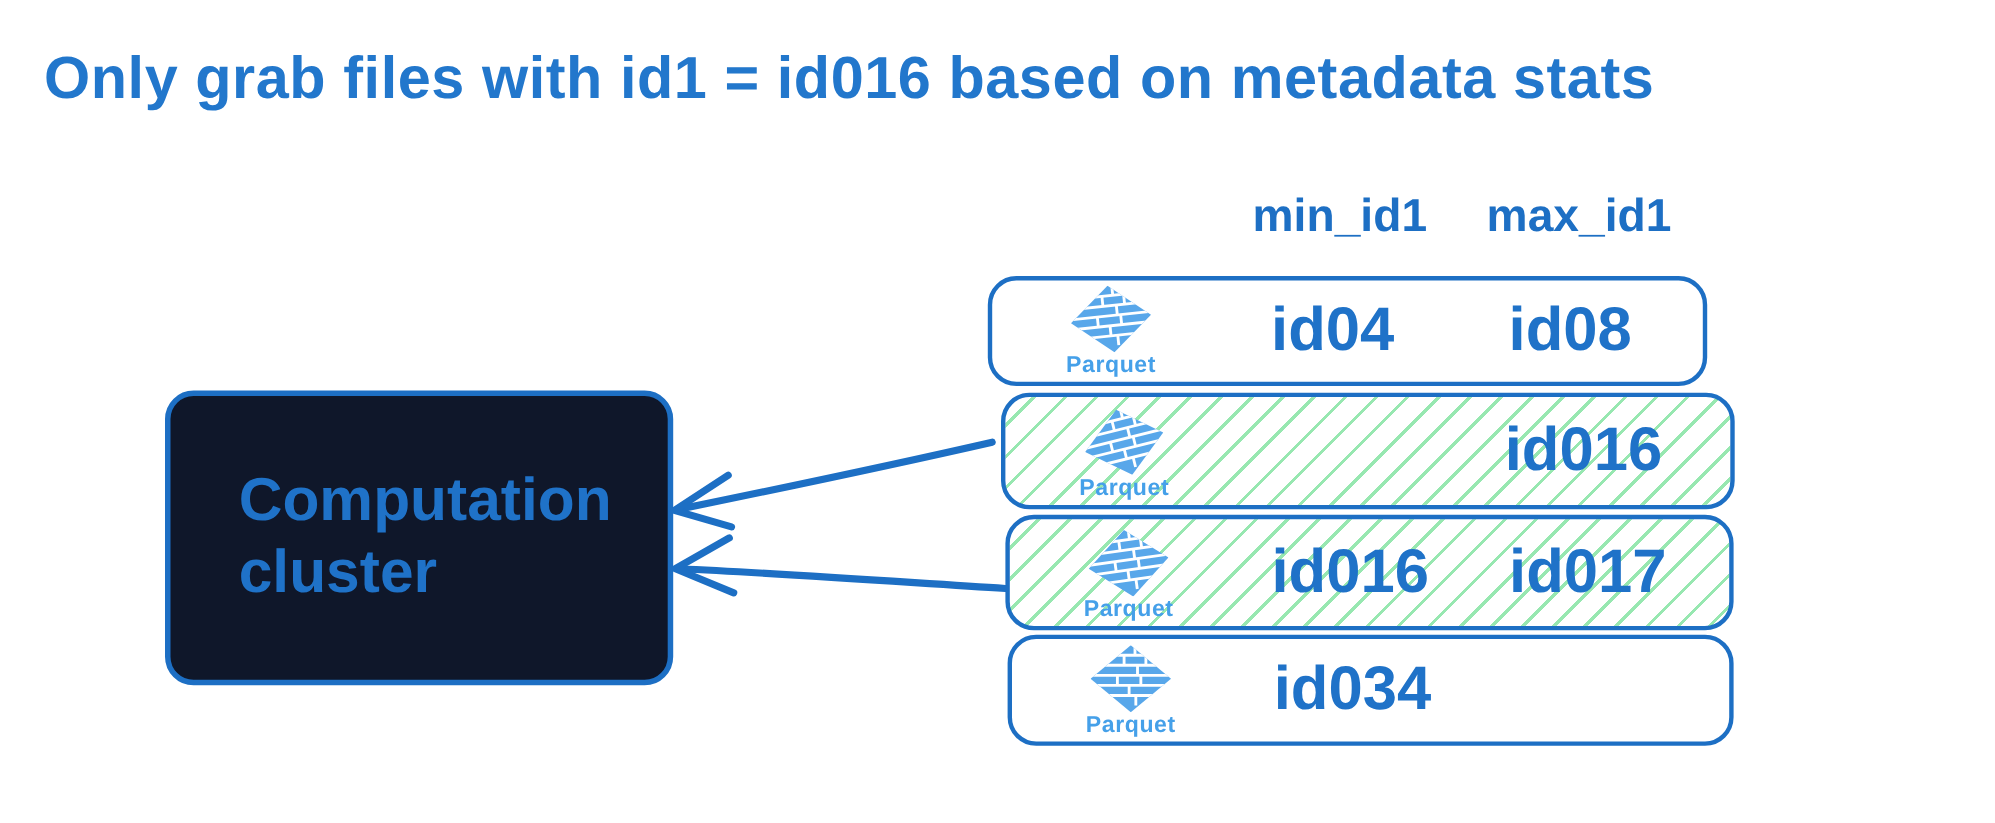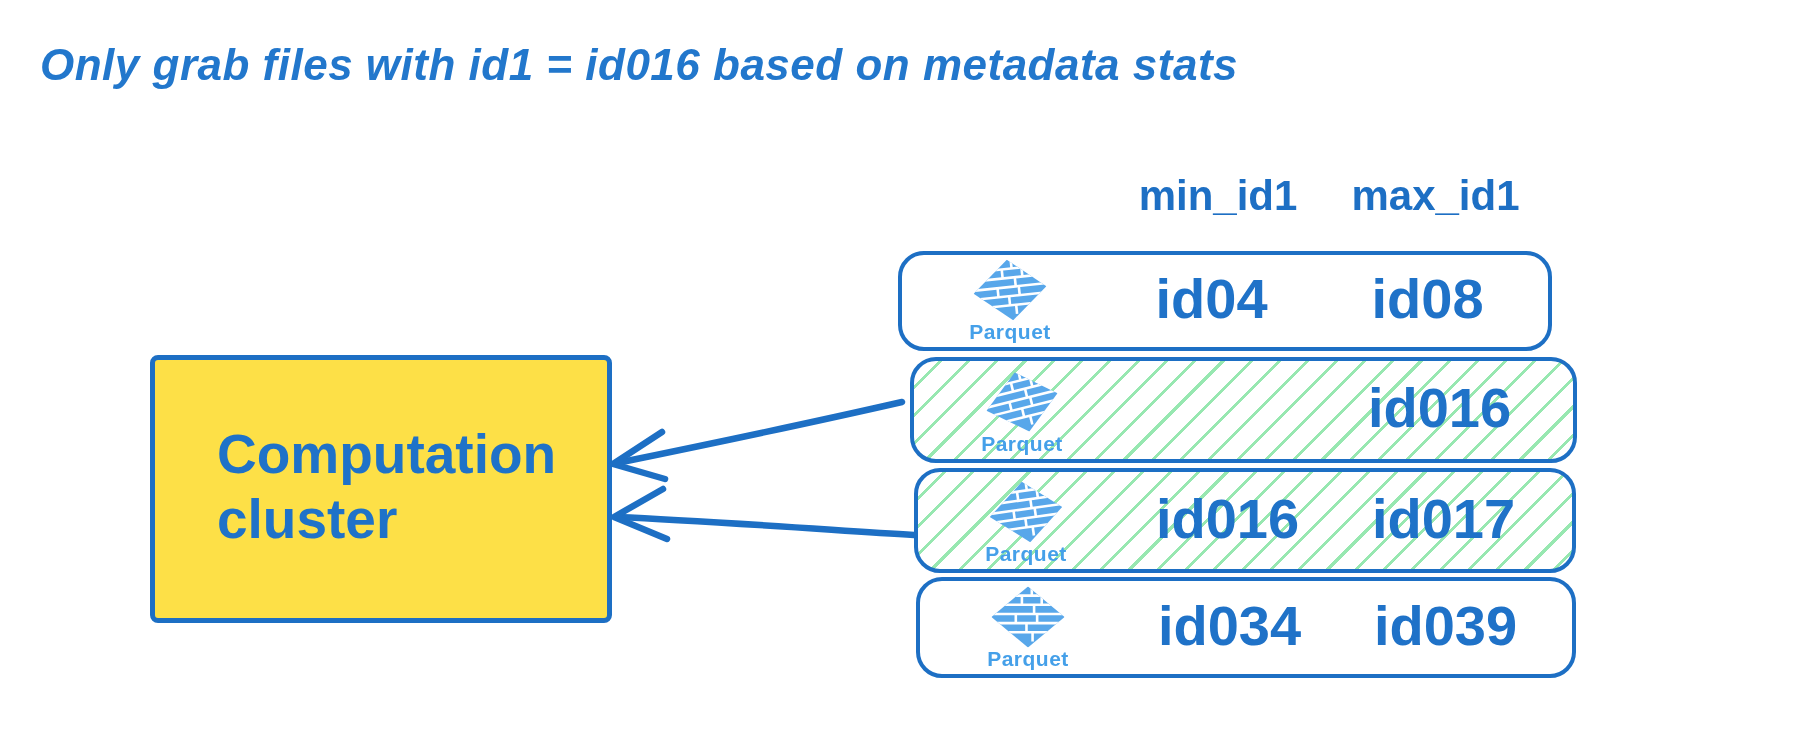--- a/index.html
+++ b/index.html
@@ -2,34 +2,33 @@
 <html><head>
 <meta charset="utf-8">
 <style>
   html,body{margin:0;padding:0;background:#fff;}
   .canvas{
     position:relative;width:1814px;height:748px;background:#ffffff;overflow:hidden;
     font-family:"Liberation Sans","DejaVu Sans",sans-serif;
   }
   .title{
     position:absolute;left:40px;top:40px;width:1750px;
-    font-size:44px;font-weight:700;color:#2277cc;white-space:nowrap;
+    font-size:54px;font-weight:700;color:#2277cc;white-space:nowrap;
     letter-spacing:.5px;
-    font-style:italic;
   }
   .col-header{
     position:absolute;top:172px;font-size:42px;font-weight:700;color:#1d6fc4;
     text-align:center;
   }
   .col-header.min{left:1118px;width:200px;}
   .col-header.max{left:1333px;width:205px;text-align:center;}
 
   .cluster-box{
     position:absolute;left:150px;top:355px;width:462px;height:268px;
-    border:5px solid #1d6fc4;border-radius:8px;background:#fde047;box-sizing:border-box;
+    border:5px solid #1d6fc4;border-radius:26px;background:#0f172a;box-sizing:border-box;
   }
   .cluster-label{
     position:absolute;left:62px;top:62px;
     font-size:55px;line-height:65px;font-weight:700;color:#1f72c8;
   }
 
   .file-row{
     position:absolute;box-sizing:border-box;background:#fff;
     border:4.5px solid #1d6fc4;border-radius:26px;
   }
@@ -144,21 +143,20 @@
   </div>
 
   <div class="file-row row-4">
     <div class="logo-block">
       <svg class="pq-logo" viewBox="0 0 104 84">
           <use href="#pq-shape"></use>
         </svg>
       <div class="pq-wordmark">Parquet</div>
     </div>
     <div class="val min">id034</div>
-    <div class="val max">id039</div>
   </div>
 
   <svg class="arrows" viewBox="0 0 1814 748">
     <g fill="none" stroke="#1d6fc4" stroke-width="6.5" stroke-linecap="round" stroke-linejoin="round">
       <g>
         <path d="M 902 402 C 810 423, 700 446, 617 463"></path>
         <polyline points="662,432 613,464 665,479"></polyline>
       </g>
       <g>
         <path d="M 914 535 C 818 529, 706 521, 617 517"></path>

